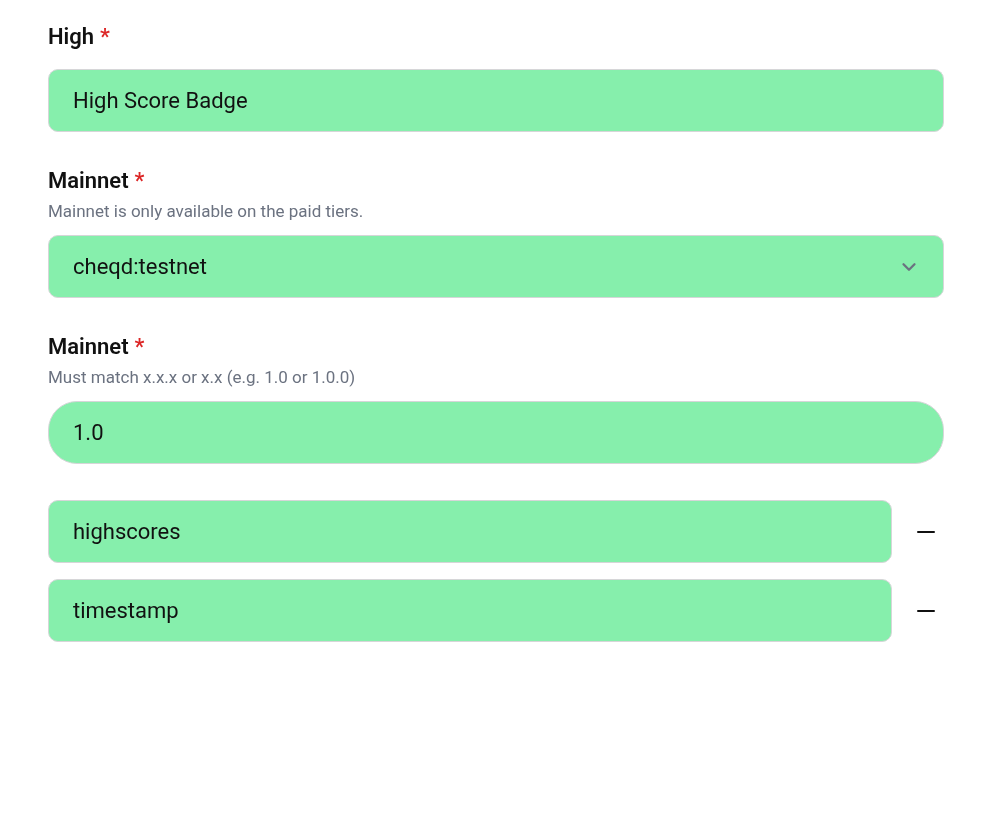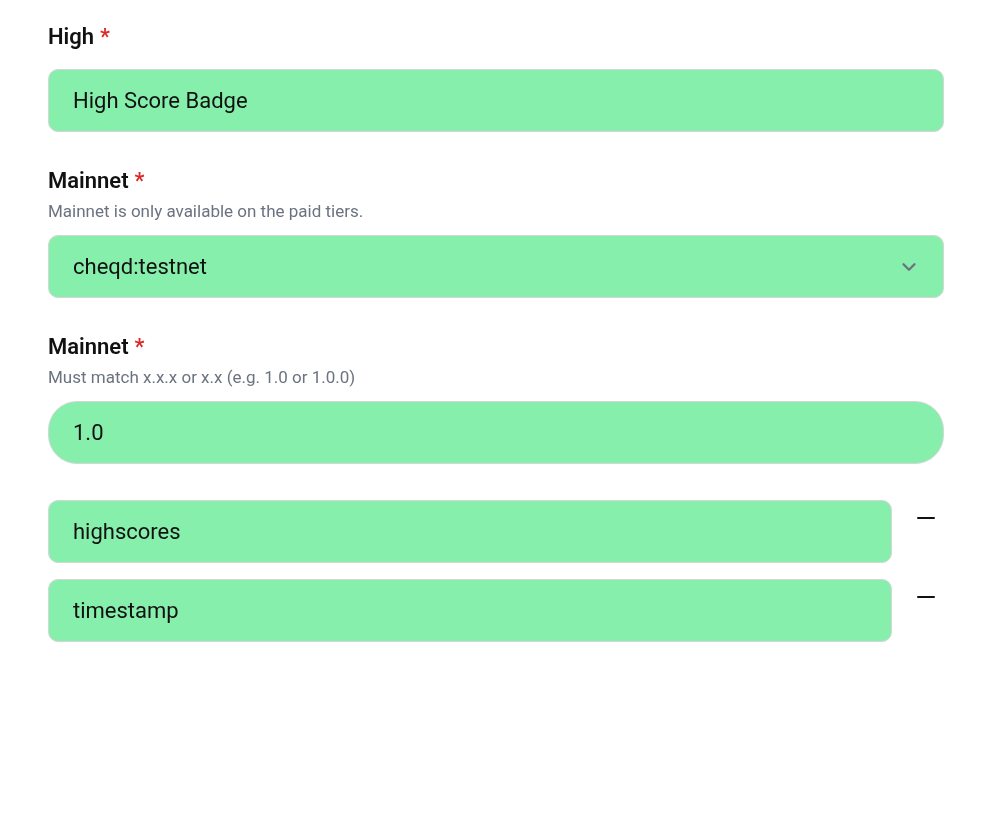--- a/index.html
+++ b/index.html
@@ -66,21 +66,21 @@
       right: 24px;
       top: 50%;
       transform: translateY(-50%);
       pointer-events: none;
       width: 22px;
       height: 22px;
       color: #6b7280;
     }
     .attr-row {
       display: flex;
-      align-items: flex-start;
+      align-items: center;
       gap: 16px;
       margin-top: 14px;
       margin-bottom: 16px;
     }
     .attr-row .input-box {
       margin-top: 0;
       flex: 1;
     }
     .remove-btn {
       background: none;

